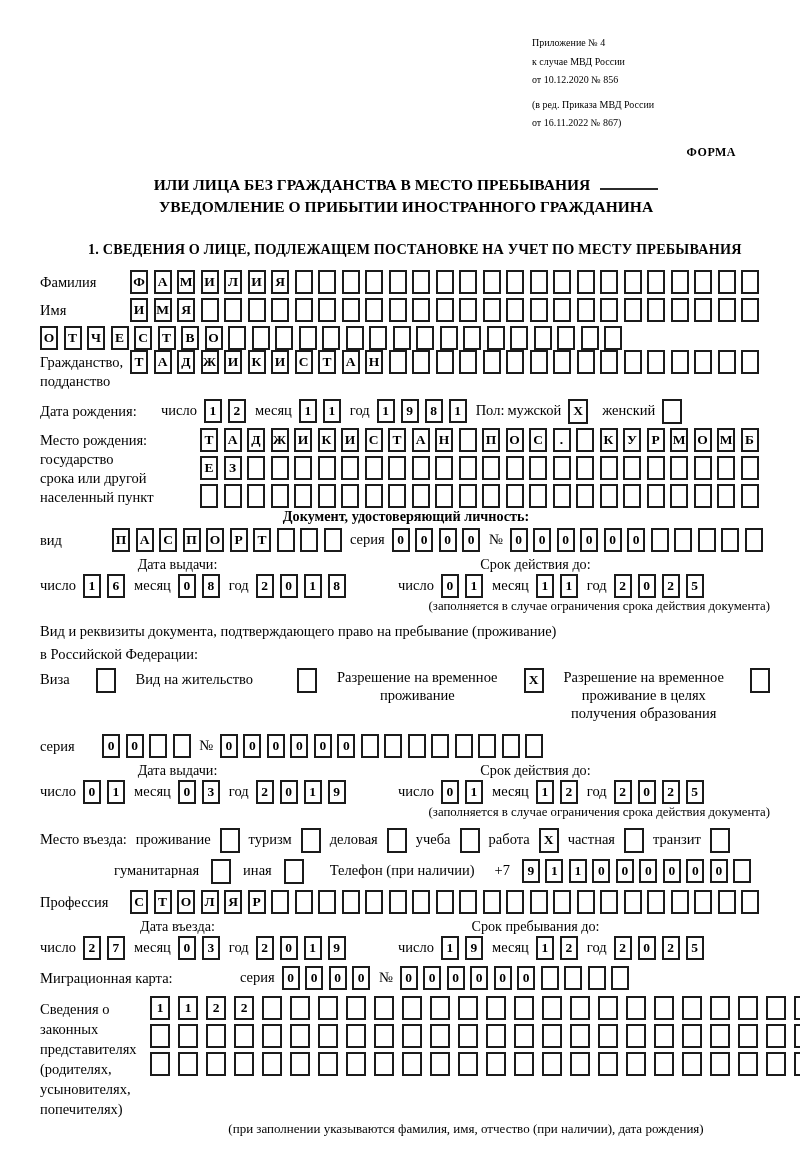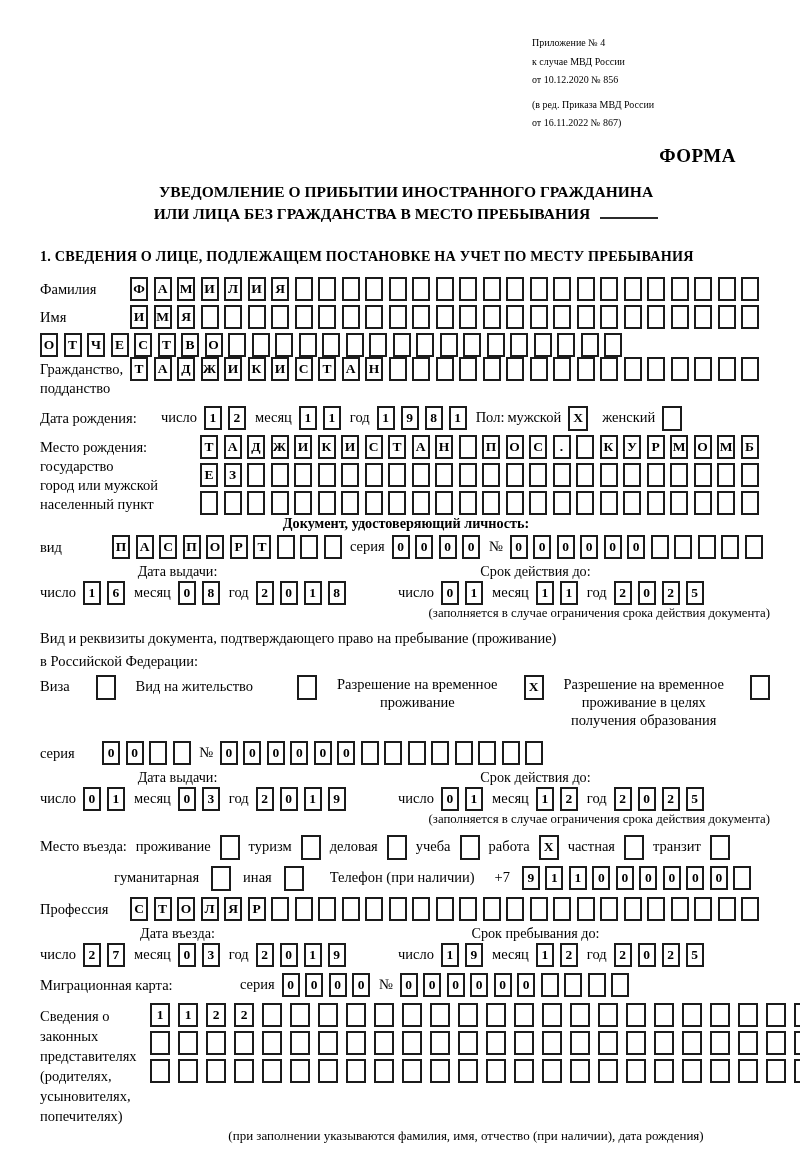--- a/index.html
+++ b/index.html
@@ -3,27 +3,27 @@
 <meta charset="utf-8">
 <style>
   html,body{margin:0;padding:0;background:#fff;}
   body{width:800px;height:1163px;overflow:hidden;color:#000;
        font-family:"Liberation Serif","DejaVu Serif",serif;font-size:14.5px;}
   .page{box-sizing:border-box;width:800px;height:1163px;padding:34px 28px 0 40px;}
 
   
   .annex{margin-left:auto;width:240px;font-size:10px;line-height:18.5px;}
   .annex .g2{margin-top:6px;}
-  .forma{margin-top:12px;padding-right:36px;text-align:right;font-weight:bold;font-size:19px;letter-spacing:.5px;}
+  .forma{margin-top:12px;padding-right:36px;text-align:right;font-weight:bold;font-size:12px;letter-spacing:.5px;}
 
   
   .title{margin-top:14px;text-align:center;font-weight:bold;font-size:15.5px;line-height:22.5px;}
   .blank{display:inline-block;width:58px;border-bottom:2.5px solid #2b2b2b;height:14px;margin-left:10px;}
 
-  .sect{margin-top:22px;font-weight:bold;font-size:14.2px;letter-spacing:.2px;}
+  .sect{margin-top:22px;font-weight:bold;font-size:14.2px;letter-spacing:.2px;margin-left:48px;}
 
   
   .frow{display:flex;align-items:flex-start;}
   .flabel{flex:none;line-height:19px;padding-top:3px;}
   .w90{width:90px;} .w145{width:145px;} .w160{width:160px;} .w72{width:72px;}
   .w60{width:62px;} .w175{width:178px;} .w110{width:110px;}
   .col{display:flex;flex-direction:column;}
   .mb{margin-bottom:4px;}
   .mt3{margin-top:3px;} .mt4{margin-top:4px;} .mt6{margin-top:6px;} .mt8{margin-top:8px;}
   .mt12{margin-top:12px;}
@@ -79,22 +79,22 @@
     <div>от 10.12.2020 № 856</div>
     <div class="g2">
       <div>(в ред. Приказа МВД России</div>
       <div>от 16.11.2022 № 867)</div>
     </div>
   </div>
 
   <div class="forma">ФОРМА</div>
 
   <div class="title">
+    <div><span>ИЛИ ЛИЦА БЕЗ ГРАЖДАНСТВА В МЕСТО ПРЕБЫВАНИЯ</span><span class="blank"></span></div>
     <div>УВЕДОМЛЕНИЕ О ПРИБЫТИИ ИНОСТРАННОГО ГРАЖДАНИНА</div>
-    <div><span>ИЛИ ЛИЦА БЕЗ ГРАЖДАНСТВА В МЕСТО ПРЕБЫВАНИЯ</span><span class="blank"></span></div>
   </div>
 
   <div class="sect">1. СВЕДЕНИЯ О ЛИЦЕ, ПОДЛЕЖАЩЕМ ПОСТАНОВКЕ НА УЧЕТ ПО МЕСТУ ПРЕБЫВАНИЯ</div>
 
   <div class="frow mt12">
     <div class="flabel w90">Фамилия</div>
     <div class="boxes">
         <span class="cell">Ф</span>
         <span class="cell">А</span>
         <span class="cell">М</span>
@@ -251,21 +251,21 @@
     <span class="dlab gap">женский</span>
     <span class="boxes big">
         <span class="cell"></span>
       </span>
   </div>
 
   <div class="frow mt4">
     <div class="flabel w160">
       <div>Место рождения:</div>
       <div>государство</div>
-      <div>город или мужской</div>
+      <div>срока или другой</div>
       <div>населенный пункт</div>
     </div>
     <div class="col">
       <div class="boxes mb">
           <span class="cell">Т</span>
           <span class="cell">А</span>
           <span class="cell">Д</span>
           <span class="cell">Ж</span>
           <span class="cell">И</span>
           <span class="cell">К</span>

